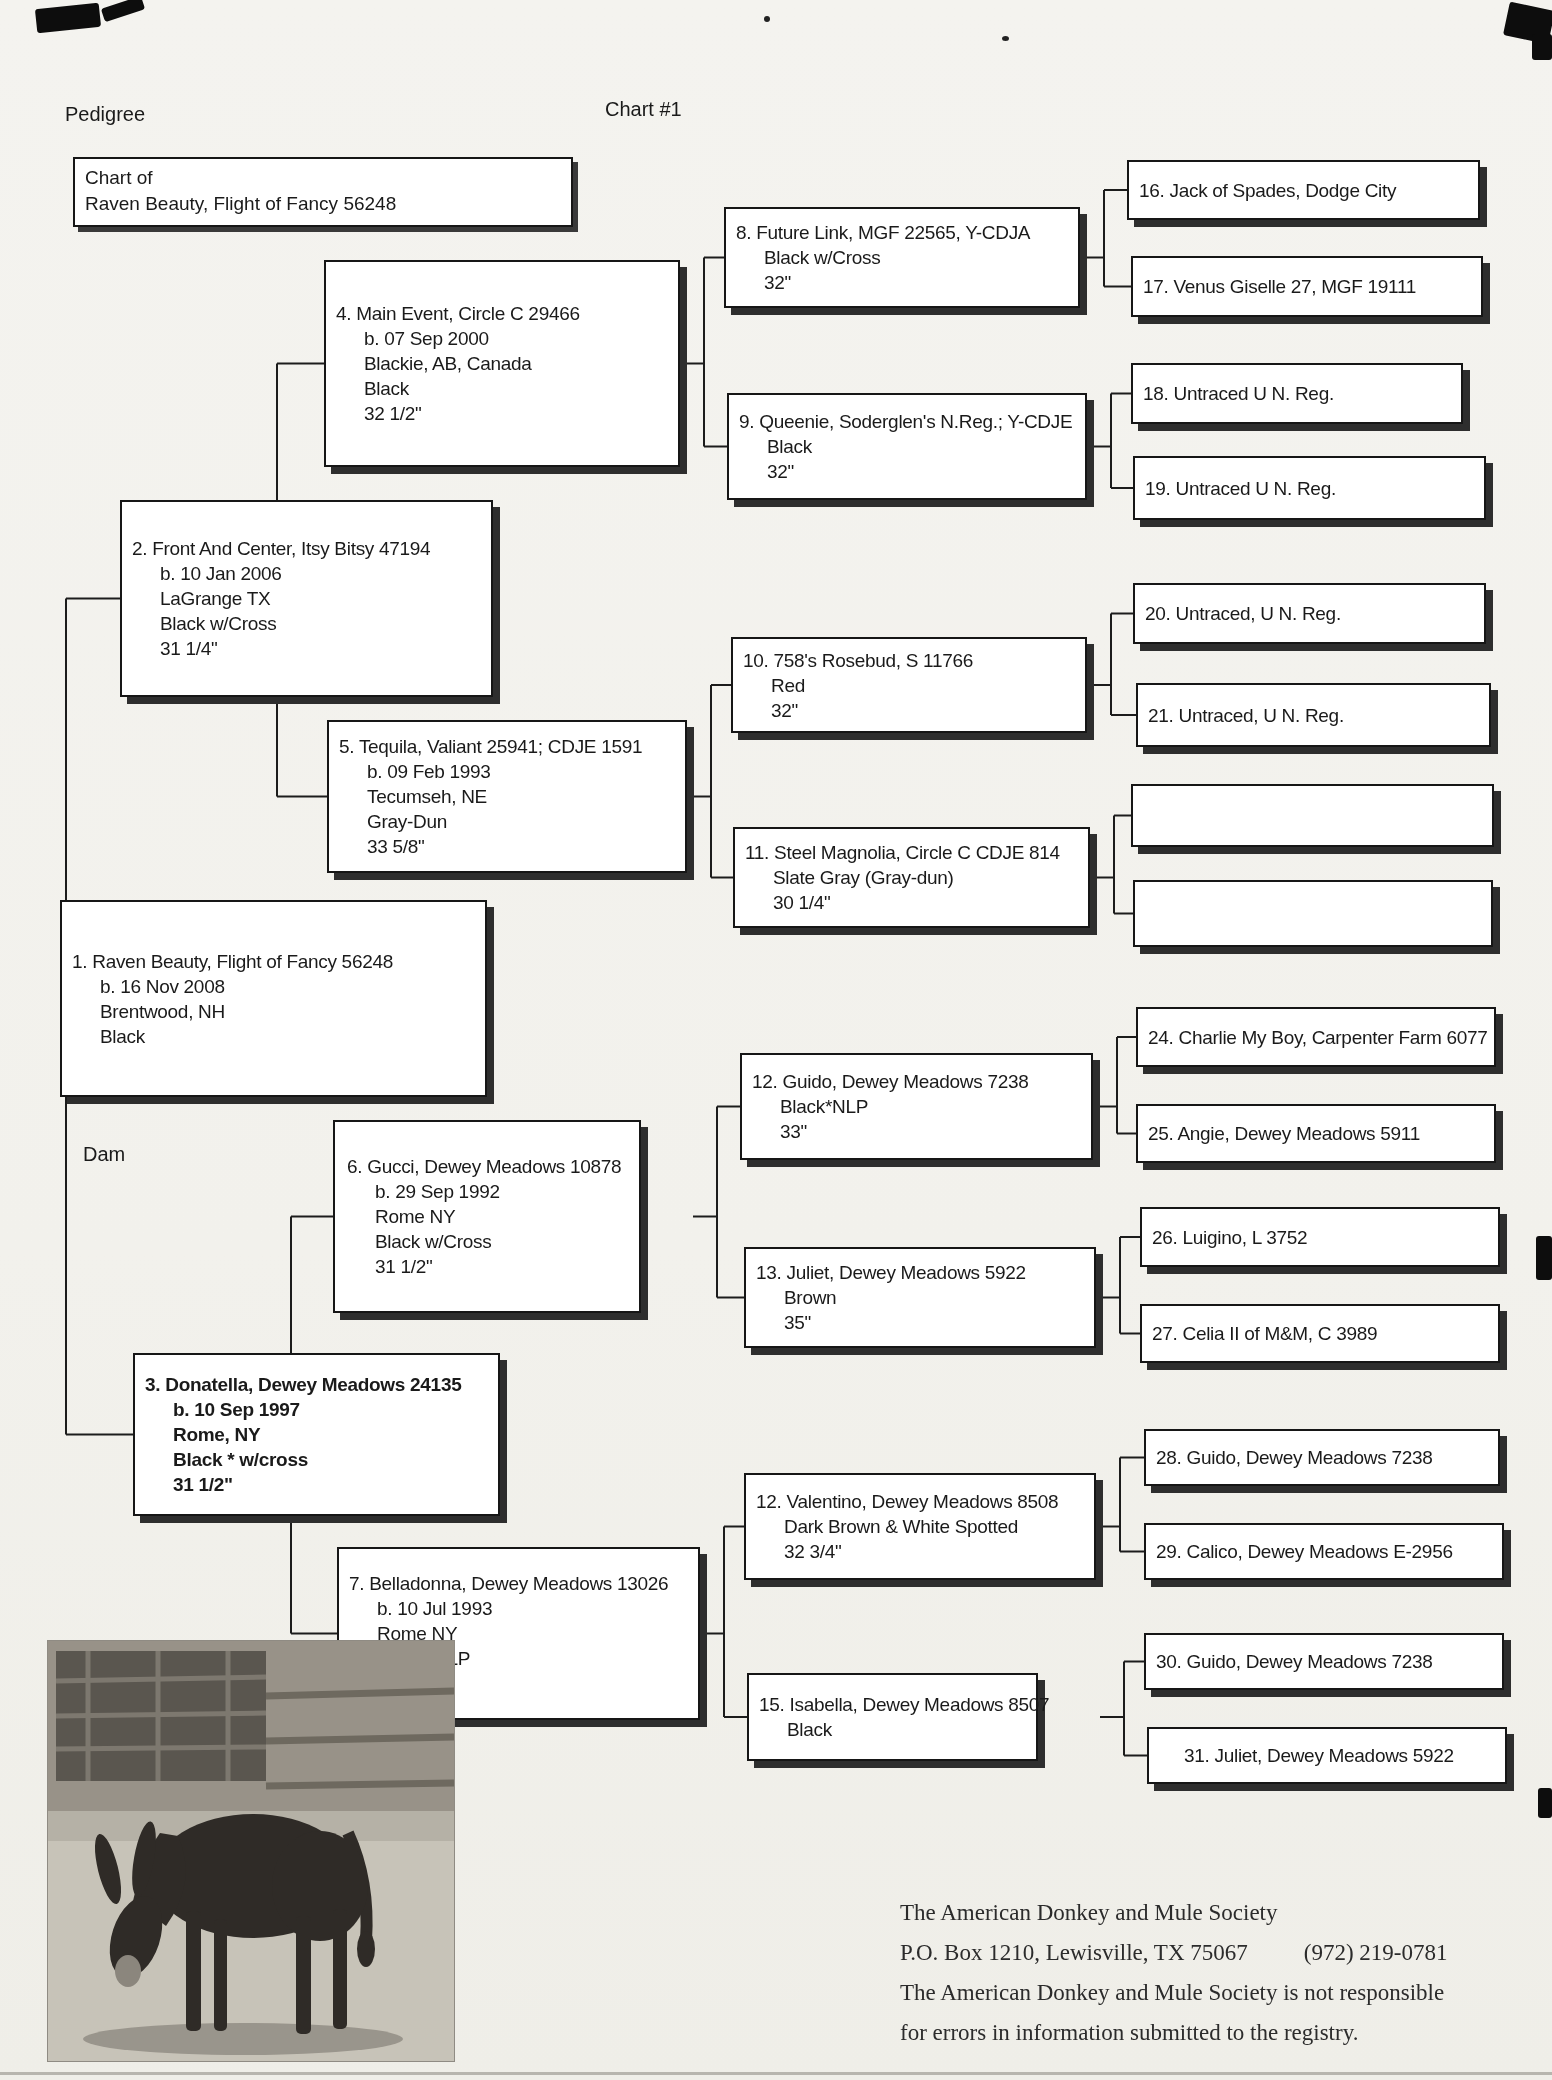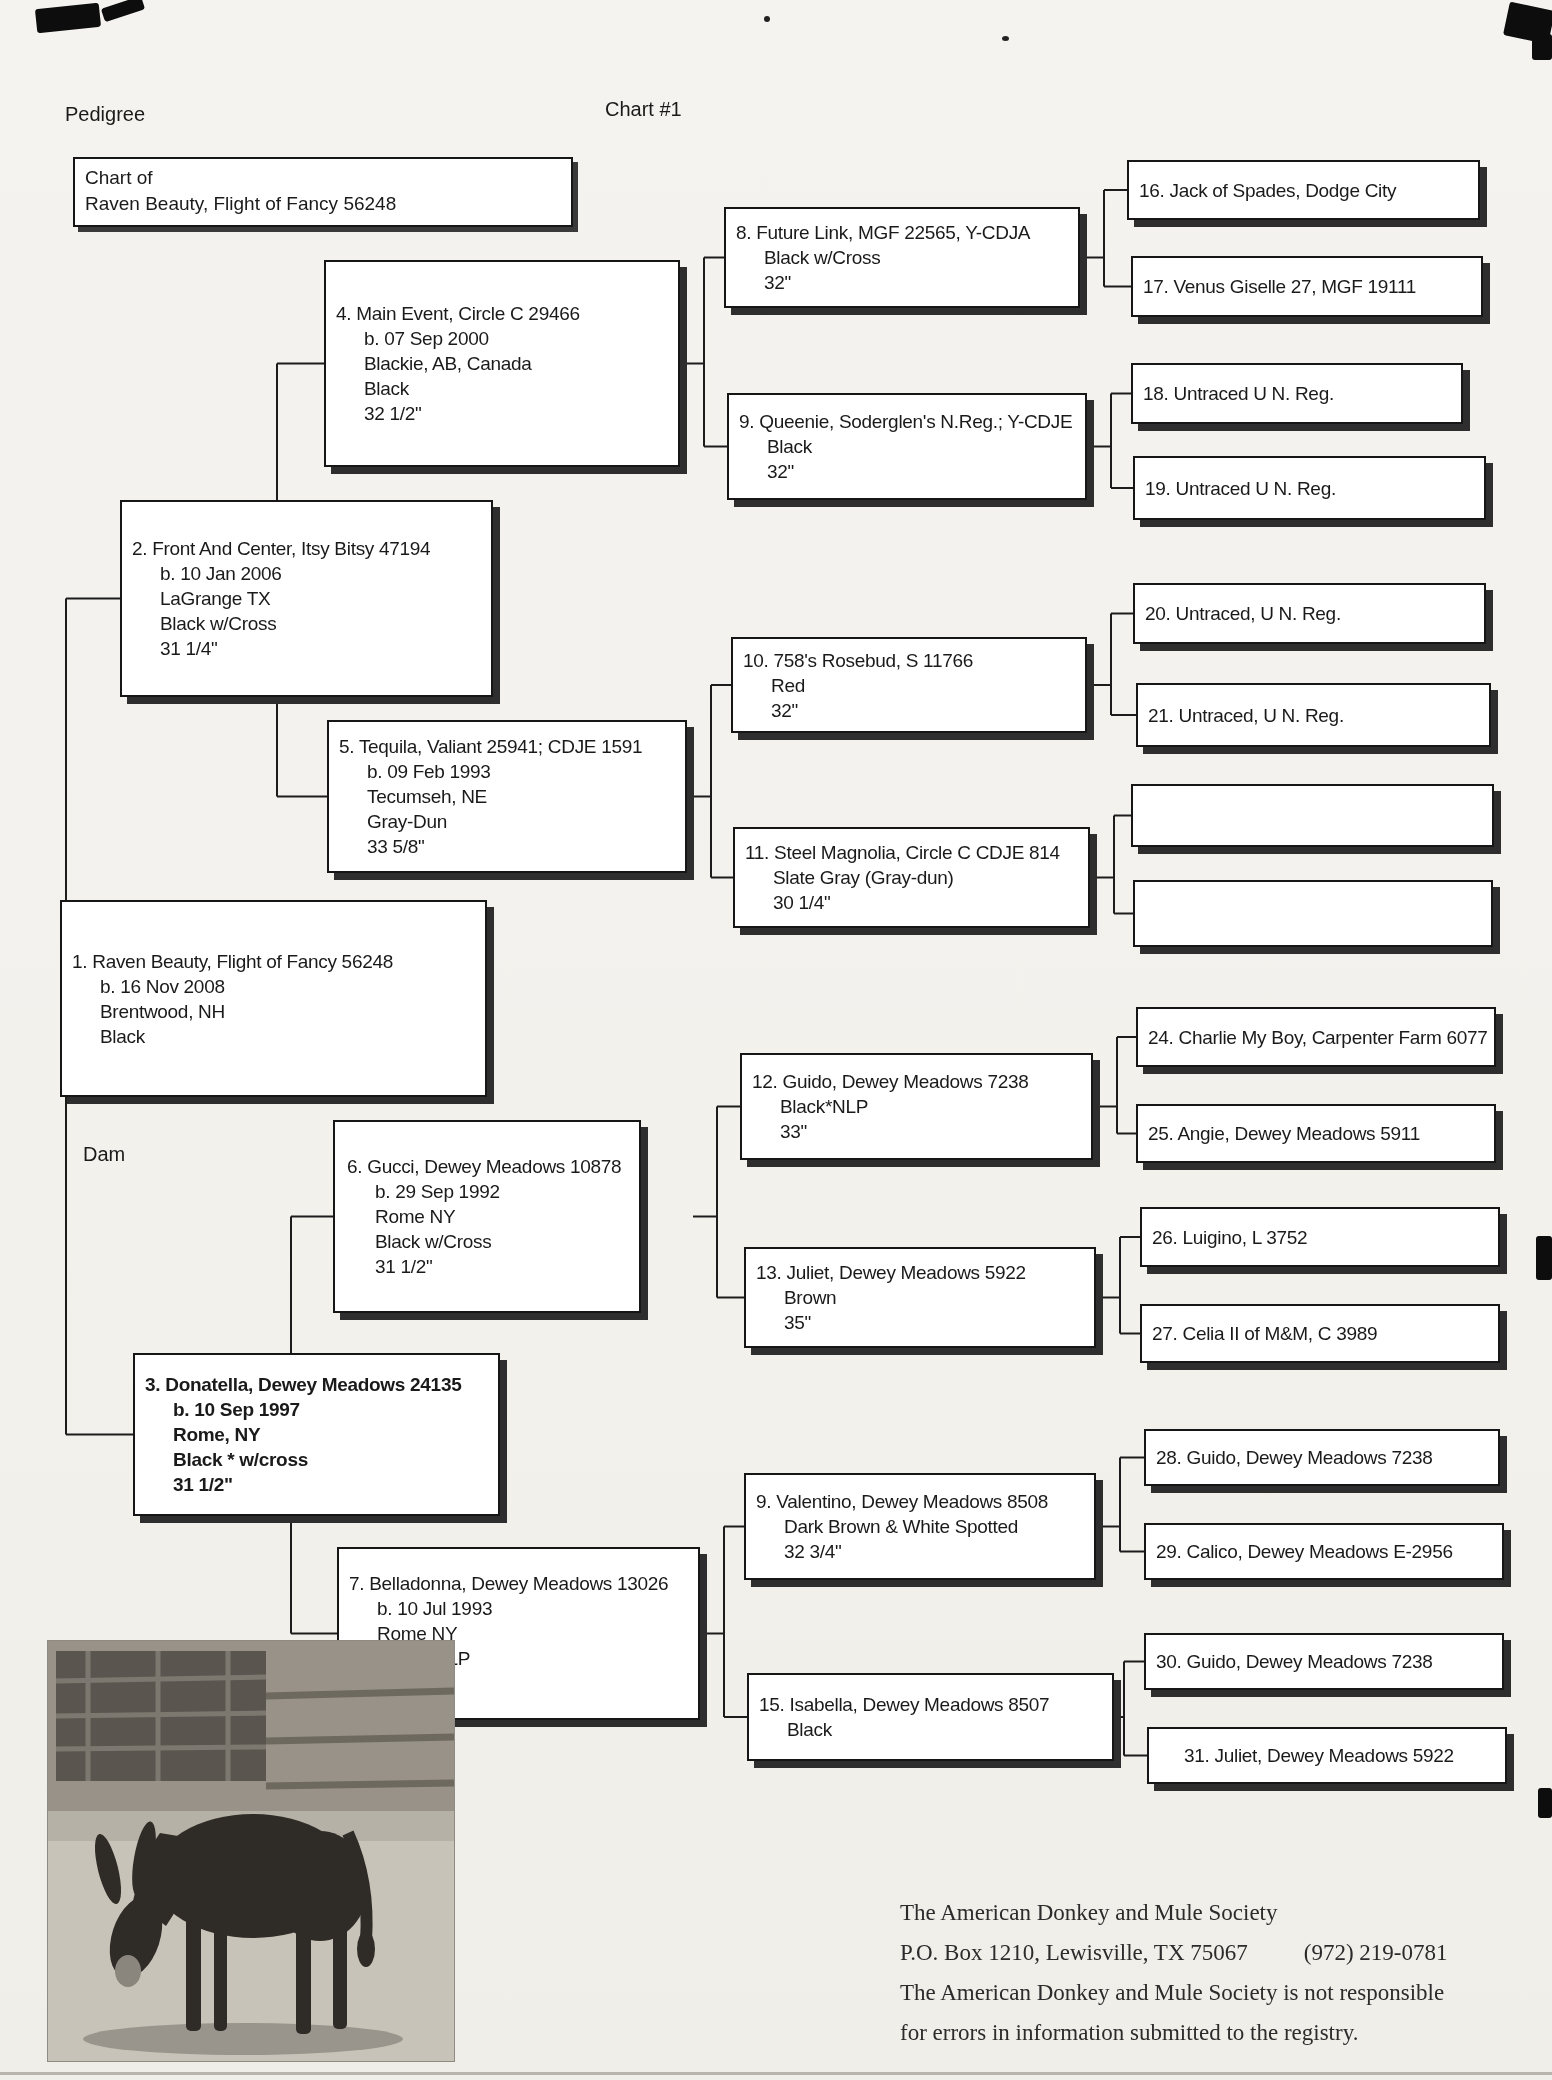--- a/index.html
+++ b/index.html
@@ -193,25 +193,25 @@
         <div class="ln">12. Guido, Dewey Meadows 7238</div>
         <div class="ln indent">Black*NLP</div>
         <div class="ln indent">33"</div>
       </div>
       <div class="pbox" style="left: 744px; top: 1247px; width: 352px; height: 101px;">
         <div class="ln">13. Juliet, Dewey Meadows 5922</div>
         <div class="ln indent">Brown</div>
         <div class="ln indent">35"</div>
       </div>
       <div class="pbox" style="left: 744px; top: 1473px; width: 352px; height: 107px;">
-        <div class="ln">9. Valentino, Dewey Meadows 8508</div>
+        <div class="ln">12. Valentino, Dewey Meadows 8508</div>
         <div class="ln indent">Dark Brown &amp; White Spotted</div>
         <div class="ln indent">32 3/4"</div>
       </div>
-      <div class="pbox" style="left: 747px; top: 1673px; width: 367px; height: 88px;">
+      <div class="pbox" style="left: 747px; top: 1673px; width: 291px; height: 88px;">
         <div class="ln">15. Isabella, Dewey Meadows 8507</div>
         <div class="ln indent">Black</div>
       </div>
       <div class="pbox" style="left: 1127px; top: 160px; width: 353px; height: 60px;">
         <div class="ln">16. Jack of Spades, Dodge City</div>
       </div>
       <div class="pbox" style="left: 1131px; top: 256px; width: 352px; height: 61px;">
         <div class="ln">17. Venus Giselle 27, MGF 19111</div>
       </div>
       <div class="pbox" style="left: 1131px; top: 363px; width: 332px; height: 61px;">

